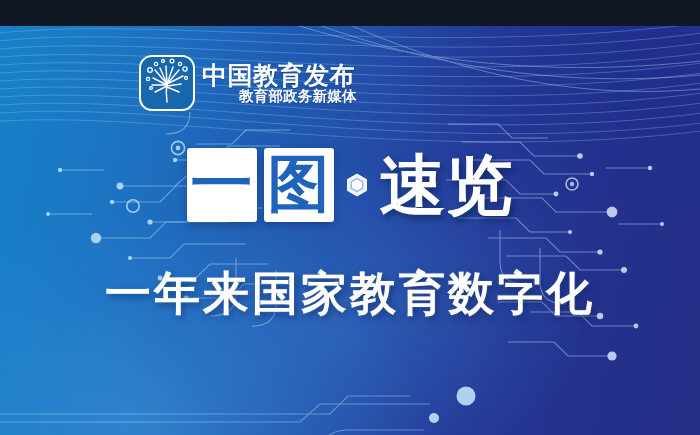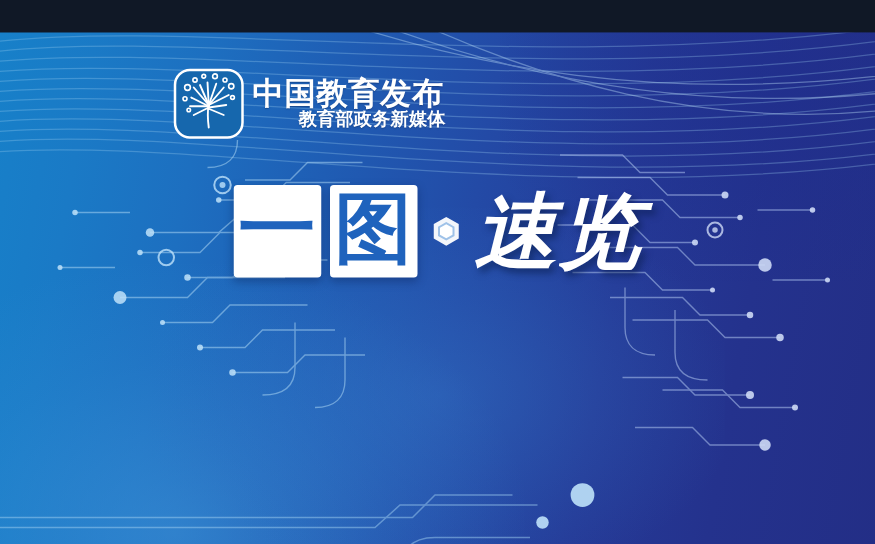--- a/index.html
+++ b/index.html
@@ -139,21 +139,20 @@
     display: inline-block;
     box-shadow: 0 3px 7px rgba(8,30,80,0.35);
   }
   .hl-plain {
     font-size: 66px;
     font-weight: bold;
     line-height: 1;
     color: #ffffff;
     letter-spacing: 1px;
     text-shadow: 3px 4px 6px rgba(8,28,72,0.55);
-    font-style: italic;
   }
   .hl-sep {
     width: 26px;
     height: 26px;
     flex: 0 0 auto;
     display: flex;
     align-items: center;
     justify-content: center;
   }
 
@@ -341,15 +340,16 @@
         <polygon points="13,1.5 23,7.2 23,18.8 13,24.5 3,18.8 3,7.2" fill="#ffffff" opacity="0.95"></polygon>
         <polygon points="13,5.6 19.6,9.3 19.6,16.7 13,20.4 6.4,16.7 6.4,9.3" fill="#9fc2e8"></polygon>
         <polygon points="13,7.4 18,10.2 18,15.8 13,18.6 8,15.8 8,10.2" fill="#ffffff"></polygon>
       </svg>
     </span>
 
     <span class="hl-plain">速览</span>
   </div>
 
   <div class="subtitle">
+    <div class="sub-line">一年来国家教育数字化</div>
   </div>
 
 </div>
 
 </body></html>

